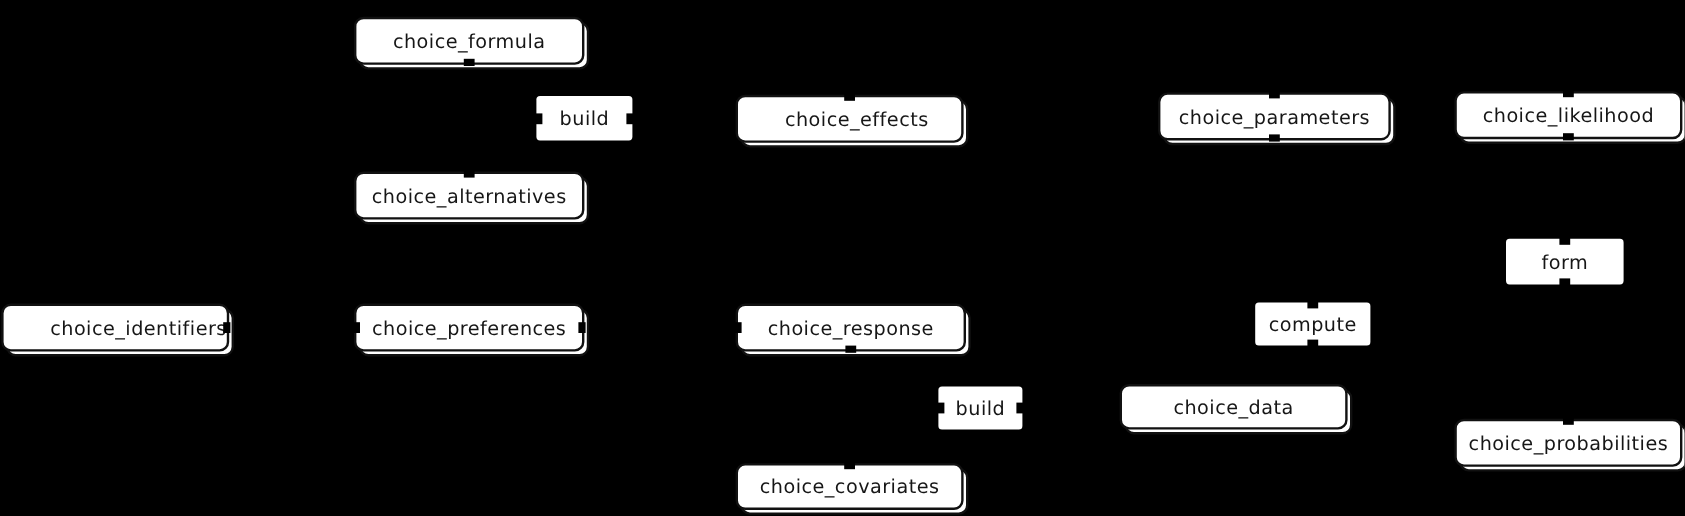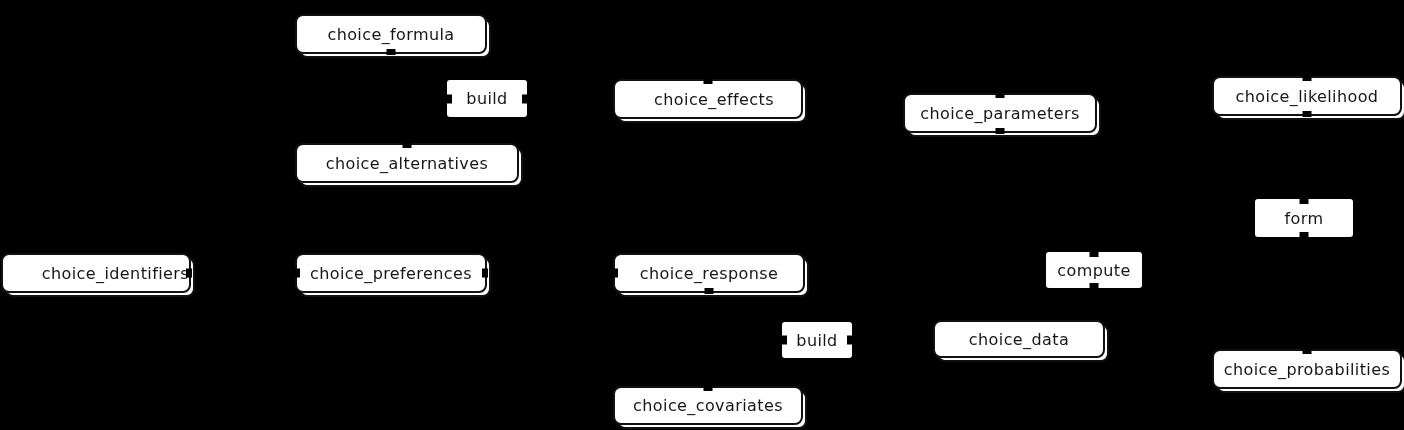--- a/index.html
+++ b/index.html
@@ -66,49 +66,49 @@
 
 <div class="canvas">
     <div class="node" style="left: 295px; top: 14px; width: 192px; height: 40px;">
       <span>choice_formula</span>
       <i class="notch bottom"></i>
     </div>
     <div class="node" style="left: 613px; top: 79px; width: 190px; height: 40px; padding-left: 12px;">
       <span>choice_effects</span>
       <i class="notch top"></i>
     </div>
-    <div class="node" style="left: 903px; top: 77px; width: 194px; height: 40px; margin-top: 16px;">
+    <div class="node" style="left: 965px; top: 77px; width: 194px; height: 40px;">
       <span>choice_parameters</span>
       <i class="notch top"></i>
       <i class="notch bottom"></i>
     </div>
     <div class="node" style="left: 1212px; top: 76px; width: 190px; height: 40px;">
       <span>choice_likelihood</span>
       <i class="notch top"></i>
       <i class="notch bottom"></i>
     </div>
-    <div class="node" style="left: 295px; top: 143px; width: 224px; height: 40px;">
+    <div class="node" style="left: 295px; top: 143px; width: 192px; height: 40px;">
       <span>choice_alternatives</span>
       <i class="notch top"></i>
     </div>
     <div class="node" style="left: 1px; top: 253px; width: 190px; height: 40px; justify-content: flex-end;">
       <span>choice_identifiers</span>
       <i class="notch right"></i>
     </div>
     <div class="node" style="left: 295px; top: 253px; width: 192px; height: 40px;">
       <span>choice_preferences</span>
       <i class="notch left"></i>
       <i class="notch right"></i>
     </div>
     <div class="node" style="left: 613px; top: 253px; width: 192px; height: 40px; justify-content: center;">
       <span>choice_response</span>
       <i class="notch left"></i>
       <i class="notch bottom"></i>
     </div>
-    <div class="node" style="left: 933px; top: 320px; width: 172px; height: 38px;">
+    <div class="node" style="left: 933px; top: 320px; width: 190px; height: 38px;">
       <span>choice_data</span>
     </div>
     <div class="node" style="left: 1212px; top: 321px; width: 190px; height: 40px; margin-top: 28px;">
       <span>choice_probabilities</span>
       <i class="notch top"></i>
     </div>
     <div class="node" style="left: 613px; top: 386px; width: 190px; height: 39px;">
       <span>choice_covariates</span>
       <i class="notch top"></i>
     </div>

